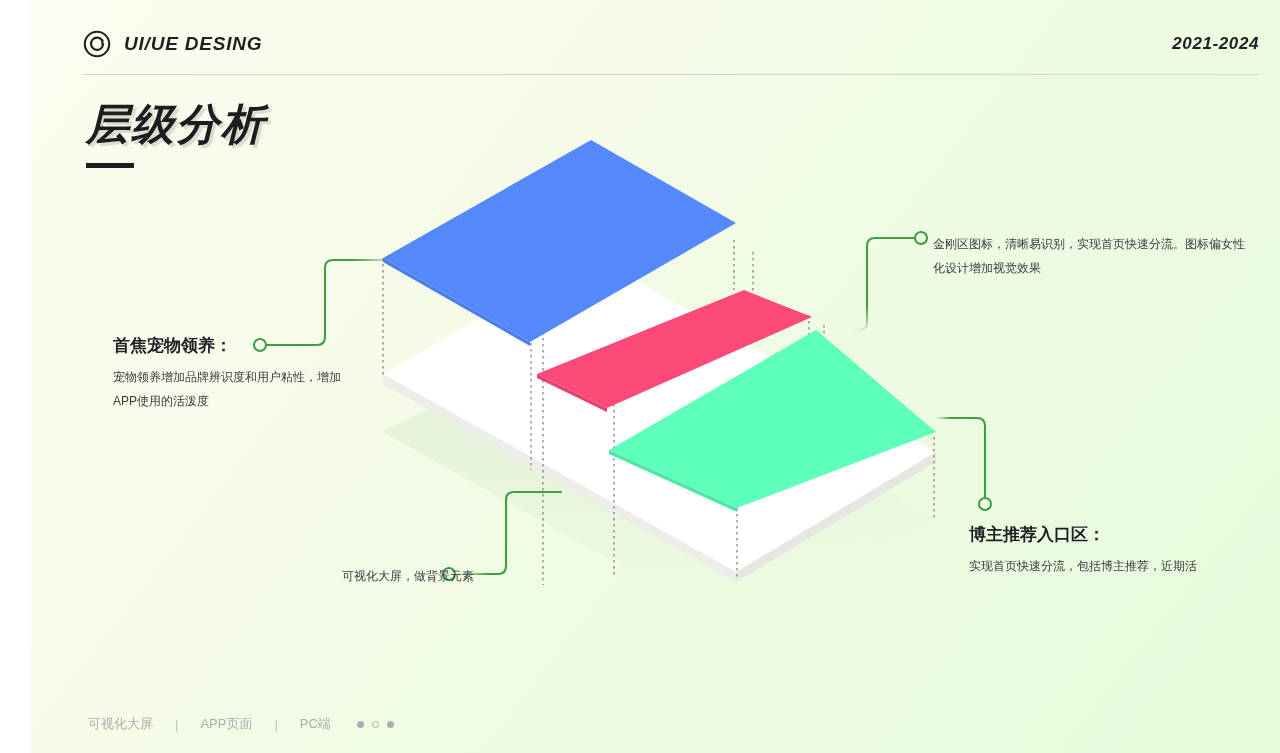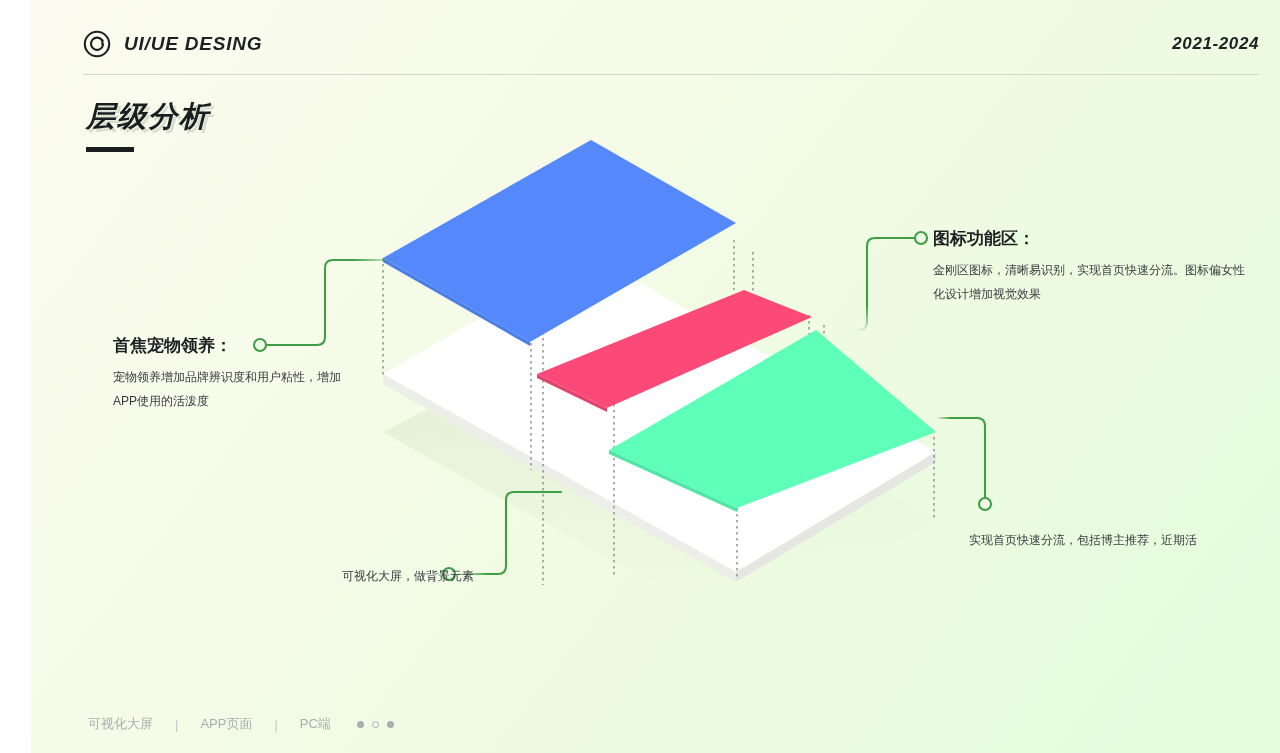--- a/index.html
+++ b/index.html
@@ -69,21 +69,21 @@
     background: #d4d8cb;
   }
 
   
   .title-block {
     position: absolute;
     left: 55px;
     top: 100px;
   }
   .slide-title {
-    font-size: 29px;
+    font-size: 43px;
     font-weight: bold;
     font-style: italic;
     letter-spacing: 2px;
     color: #1c1d21;
     line-height: 1.15;
     text-shadow: 3px 3px 0 rgba(160,170,150,0.35);
     white-space: nowrap;
   }
   .title-underline {
     margin-top: 14px;
@@ -278,29 +278,29 @@
       <circle cx="954" cy="504" r="6" fill="#eef8e6" stroke="#3f9e45" stroke-width="2.1"></circle>
     </g>
   </svg>
 
   <div class="anno anno-left">
     <div class="anno-title">首焦宠物领养：</div>
     <div class="anno-body">宠物领养增加品牌辨识度和用户粘性，增加APP使用的活泼度</div>
   </div>
 
   <div class="anno anno-topright">
-    <div class="anno-title">图标功能区：</div>
     <div class="anno-body">金刚区图标，清晰易识别，实现首页快速分流。图标偏女性化设计增加视觉效果</div>
   </div>
 
   <div class="anno anno-botleft">
     <div class="anno-body">可视化大屏，做背景元素</div>
   </div>
 
   <div class="anno anno-botright">
+    <div class="anno-title">博主推荐入口区：</div>
     <div class="anno-body">实现首页快速分流，包括博主推荐，近期活</div>
   </div>
 
   <div class="footer">
     <span class="footer-link">可视化大屏</span>
     <span class="footer-sep">|</span>
     <span class="footer-link">APP页面</span>
     <span class="footer-sep">|</span>
     <span class="footer-link">PC端</span>
     <span class="footer-dots">

